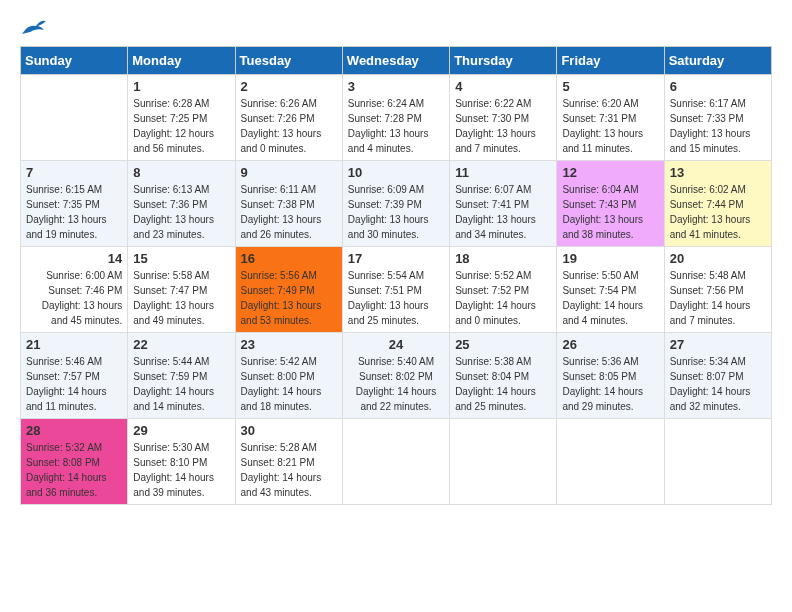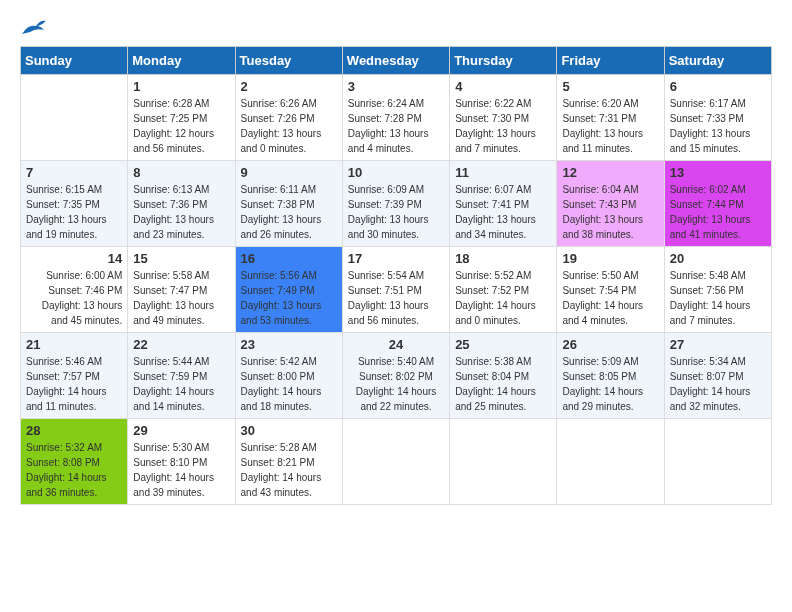--- a/index.html
+++ b/index.html
@@ -224,21 +224,21 @@
         </div>
       </td>
         <td style="background-color: #f0abfc;">
         <span class="day-number">12</span>
         <div class="day-info">
           <div>Sunrise: 6:04 AM</div>
           <div>Sunset: 7:43 PM</div>
           <div>Daylight: 13 hours and 38 minutes.</div>
         </div>
       </td>
-        <td style="background-color: #d946ef;">
+        <td style="background-color: #fef9c3;">
         <span class="day-number">13</span>
         <div class="day-info">
           <div>Sunrise: 6:02 AM</div>
           <div>Sunset: 7:44 PM</div>
           <div>Daylight: 13 hours and 41 minutes.</div>
         </div>
       </td>
       </tr>
       <tr>
         <td style="background-color: rgb(255, 255, 255); text-align: right;">
@@ -250,34 +250,34 @@
         </div>
       </td>
         <td style="background-color: rgb(255, 255, 255);">
         <span class="day-number">15</span>
         <div class="day-info">
           <div>Sunrise: 5:58 AM</div>
           <div>Sunset: 7:47 PM</div>
           <div>Daylight: 13 hours and 49 minutes.</div>
         </div>
       </td>
-        <td style="background-color: #3b82f6;">
+        <td style="background-color: #f97316;">
         <span class="day-number">16</span>
         <div class="day-info">
           <div>Sunrise: 5:56 AM</div>
           <div>Sunset: 7:49 PM</div>
           <div>Daylight: 13 hours and 53 minutes.</div>
         </div>
       </td>
         <td style="background-color: rgb(255, 255, 255);">
         <span class="day-number">17</span>
         <div class="day-info">
           <div>Sunrise: 5:54 AM</div>
           <div>Sunset: 7:51 PM</div>
-          <div>Daylight: 13 hours and 56 minutes.</div>
+          <div>Daylight: 13 hours and 25 minutes.</div>
         </div>
       </td>
         <td style="background-color: rgb(255, 255, 255);">
         <span class="day-number">18</span>
         <div class="day-info">
           <div>Sunrise: 5:52 AM</div>
           <div>Sunset: 7:52 PM</div>
           <div>Daylight: 14 hours and 0 minutes.</div>
         </div>
       </td>
@@ -335,36 +335,36 @@
         <span class="day-number">25</span>
         <div class="day-info">
           <div>Sunrise: 5:38 AM</div>
           <div>Sunset: 8:04 PM</div>
           <div>Daylight: 14 hours and 25 minutes.</div>
         </div>
       </td>
         <td style="background-color: rgb(240, 245, 251);">
         <span class="day-number">26</span>
         <div class="day-info">
-          <div>Sunrise: 5:09 AM</div>
+          <div>Sunrise: 5:36 AM</div>
           <div>Sunset: 8:05 PM</div>
           <div>Daylight: 14 hours and 29 minutes.</div>
         </div>
       </td>
         <td style="background-color: rgb(240, 245, 251);">
         <span class="day-number">27</span>
         <div class="day-info">
           <div>Sunrise: 5:34 AM</div>
           <div>Sunset: 8:07 PM</div>
           <div>Daylight: 14 hours and 32 minutes.</div>
         </div>
       </td>
       </tr>
       <tr>
-        <td style="background-color: #84cc16;">
+        <td style="background-color: #ec4899;">
         <span class="day-number">28</span>
         <div class="day-info">
           <div>Sunrise: 5:32 AM</div>
           <div>Sunset: 8:08 PM</div>
           <div>Daylight: 14 hours and 36 minutes.</div>
         </div>
       </td>
         <td style="background-color: rgb(255, 255, 255);">
         <span class="day-number">29</span>
         <div class="day-info">

